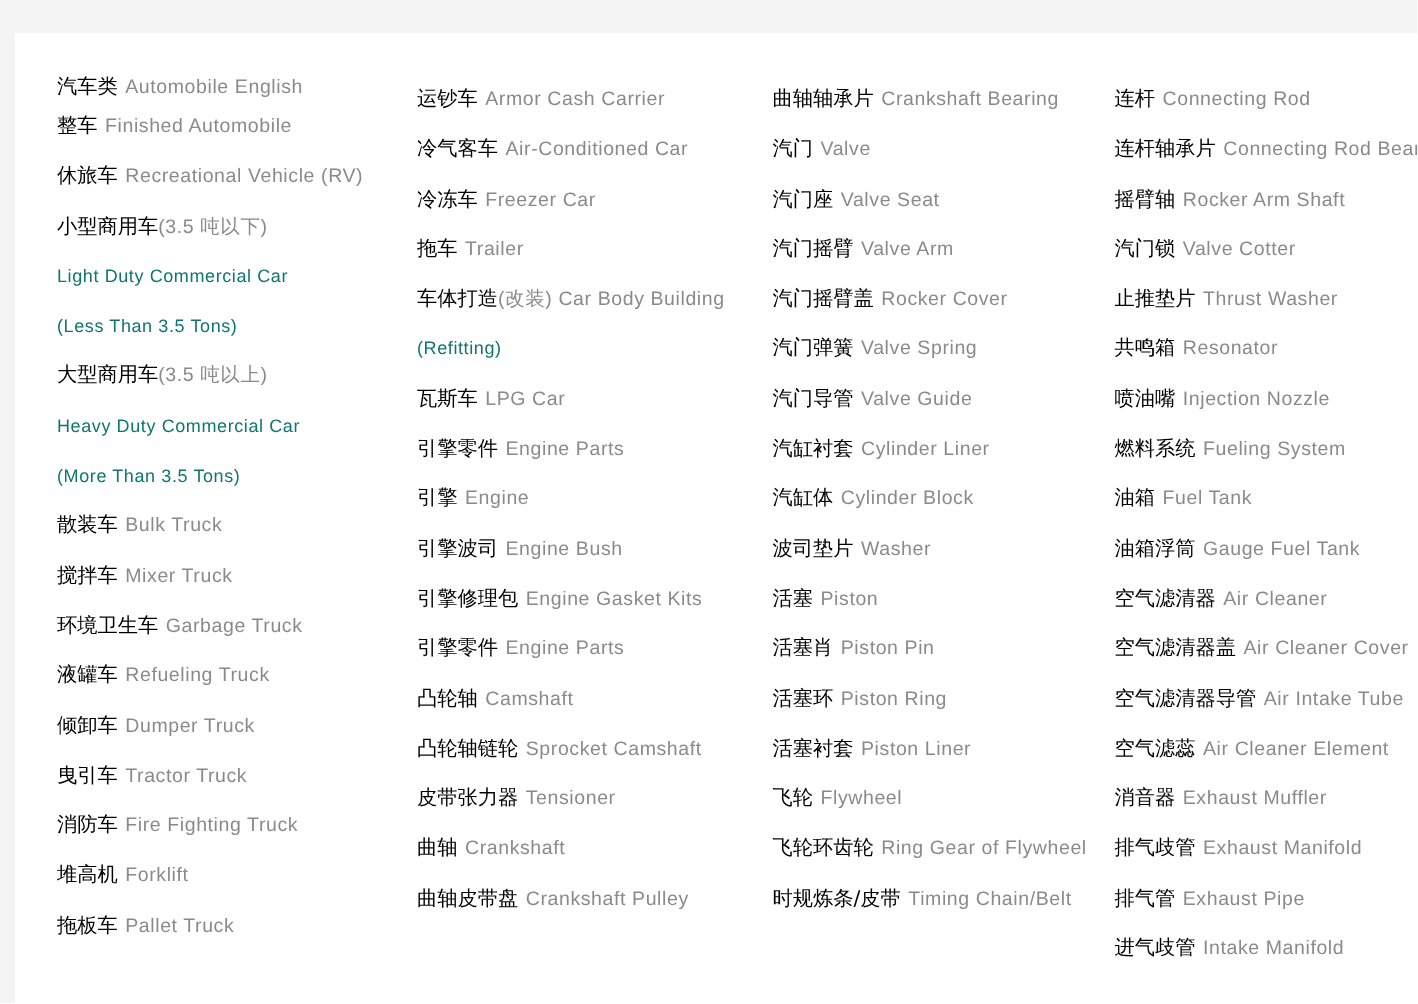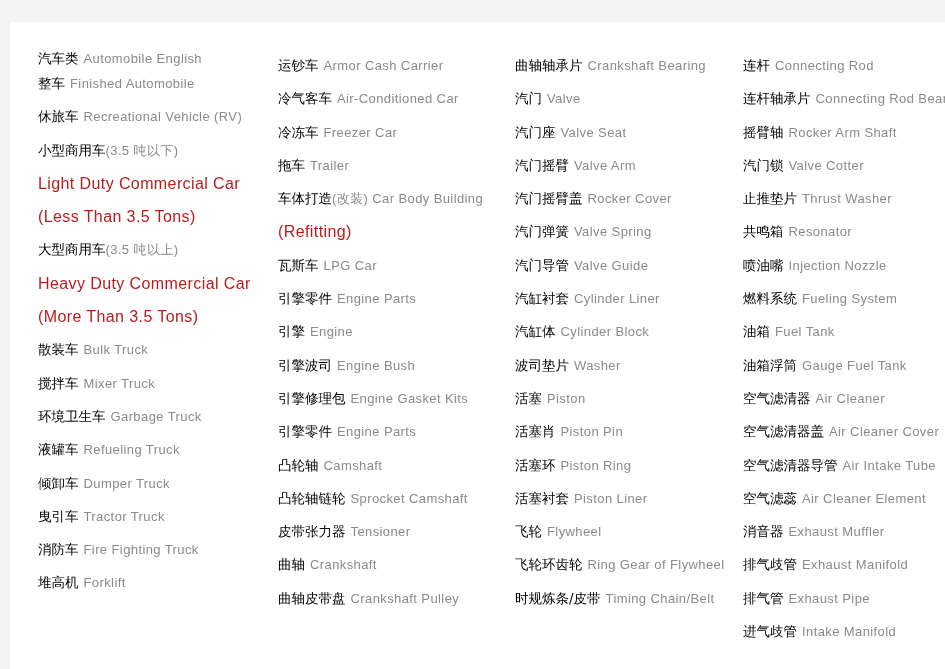--- a/index.html
+++ b/index.html
@@ -67,22 +67,22 @@
   }
   .en {
     color: #8a8a8a;
     font-size: 13px;
     font-family: "Liberation Sans", "DejaVu Sans", sans-serif;
     margin-left: 5px;
     letter-spacing: 0.4px;
   }
   .en.nogap { margin-left: 0px; text-align: center; }
   .en-only {
-    color: #b91c1c;
-    font-size: 16px;
+    color: #0f766e;
+    font-size: 12px;
     letter-spacing: 0.4px;
   }
 </style>
 </head>
 <body>
 
 <div id="page">
 
   <div id="top-band"></div>
   <div id="left-band"></div>
@@ -99,20 +99,21 @@
         <div class="entry"><span class="en-only">Heavy Duty Commercial Car</span></div>
         <div class="entry"><span class="en-only">(More Than 3.5 Tons)</span></div>
         <div class="entry"><span class="zh">散装车</span><span class="en">Bulk Truck</span></div>
         <div class="entry"><span class="zh">搅拌车</span><span class="en">Mixer Truck</span></div>
         <div class="entry"><span class="zh">环境卫生车</span><span class="en">Garbage Truck</span></div>
         <div class="entry"><span class="zh">液罐车</span><span class="en">Refueling Truck</span></div>
         <div class="entry"><span class="zh">倾卸车</span><span class="en">Dumper Truck</span></div>
         <div class="entry"><span class="zh">曳引车</span><span class="en">Tractor Truck</span></div>
         <div class="entry"><span class="zh">消防车</span><span class="en">Fire Fighting Truck</span></div>
         <div class="entry"><span class="zh">堆高机</span><span class="en">Forklift</span></div>
+        <div class="entry"><span class="zh">拖板车</span><span class="en">Pallet Truck</span></div>
       </div>
     <div class="column col-2">
         <div class="entry"><span class="zh">运钞车</span><span class="en">Armor Cash Carrier</span></div>
         <div class="entry"><span class="zh">冷气客车</span><span class="en">Air-Conditioned Car</span></div>
         <div class="entry"><span class="zh">冷冻车</span><span class="en">Freezer Car</span></div>
         <div class="entry"><span class="zh">拖车</span><span class="en">Trailer</span></div>
         <div class="entry"><span class="zh">车体打造</span><span class="en nogap">(改装) Car Body Building</span></div>
         <div class="entry"><span class="en-only">(Refitting)</span></div>
         <div class="entry"><span class="zh">瓦斯车</span><span class="en">LPG Car</span></div>
         <div class="entry"><span class="zh">引擎零件</span><span class="en">Engine Parts</span></div>

